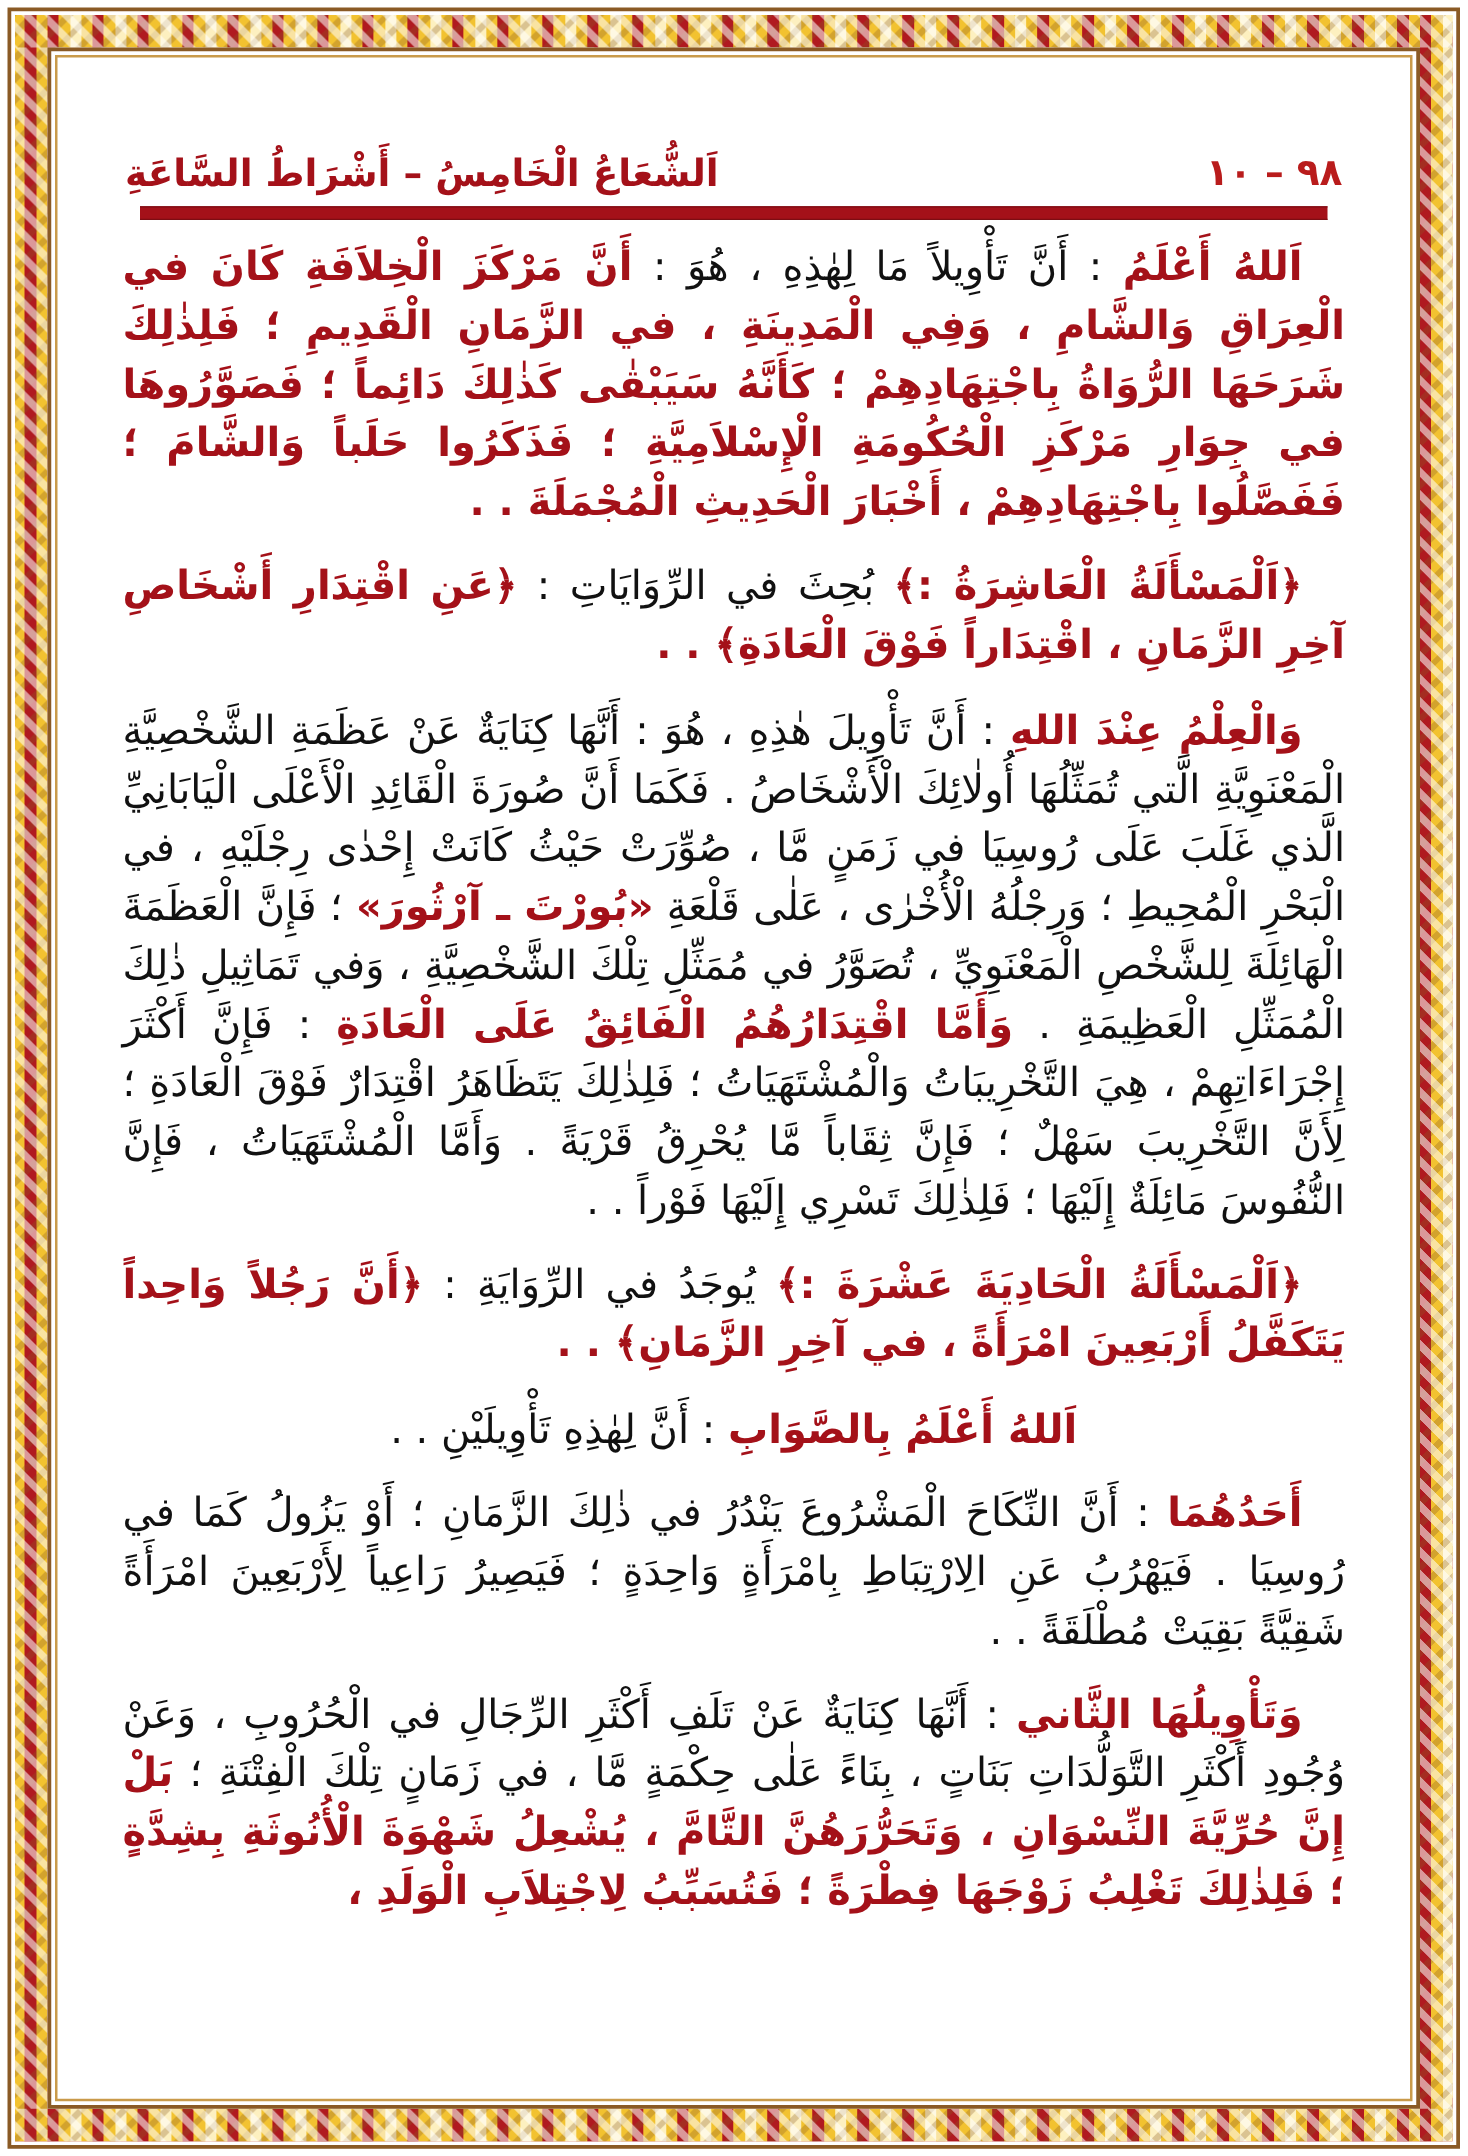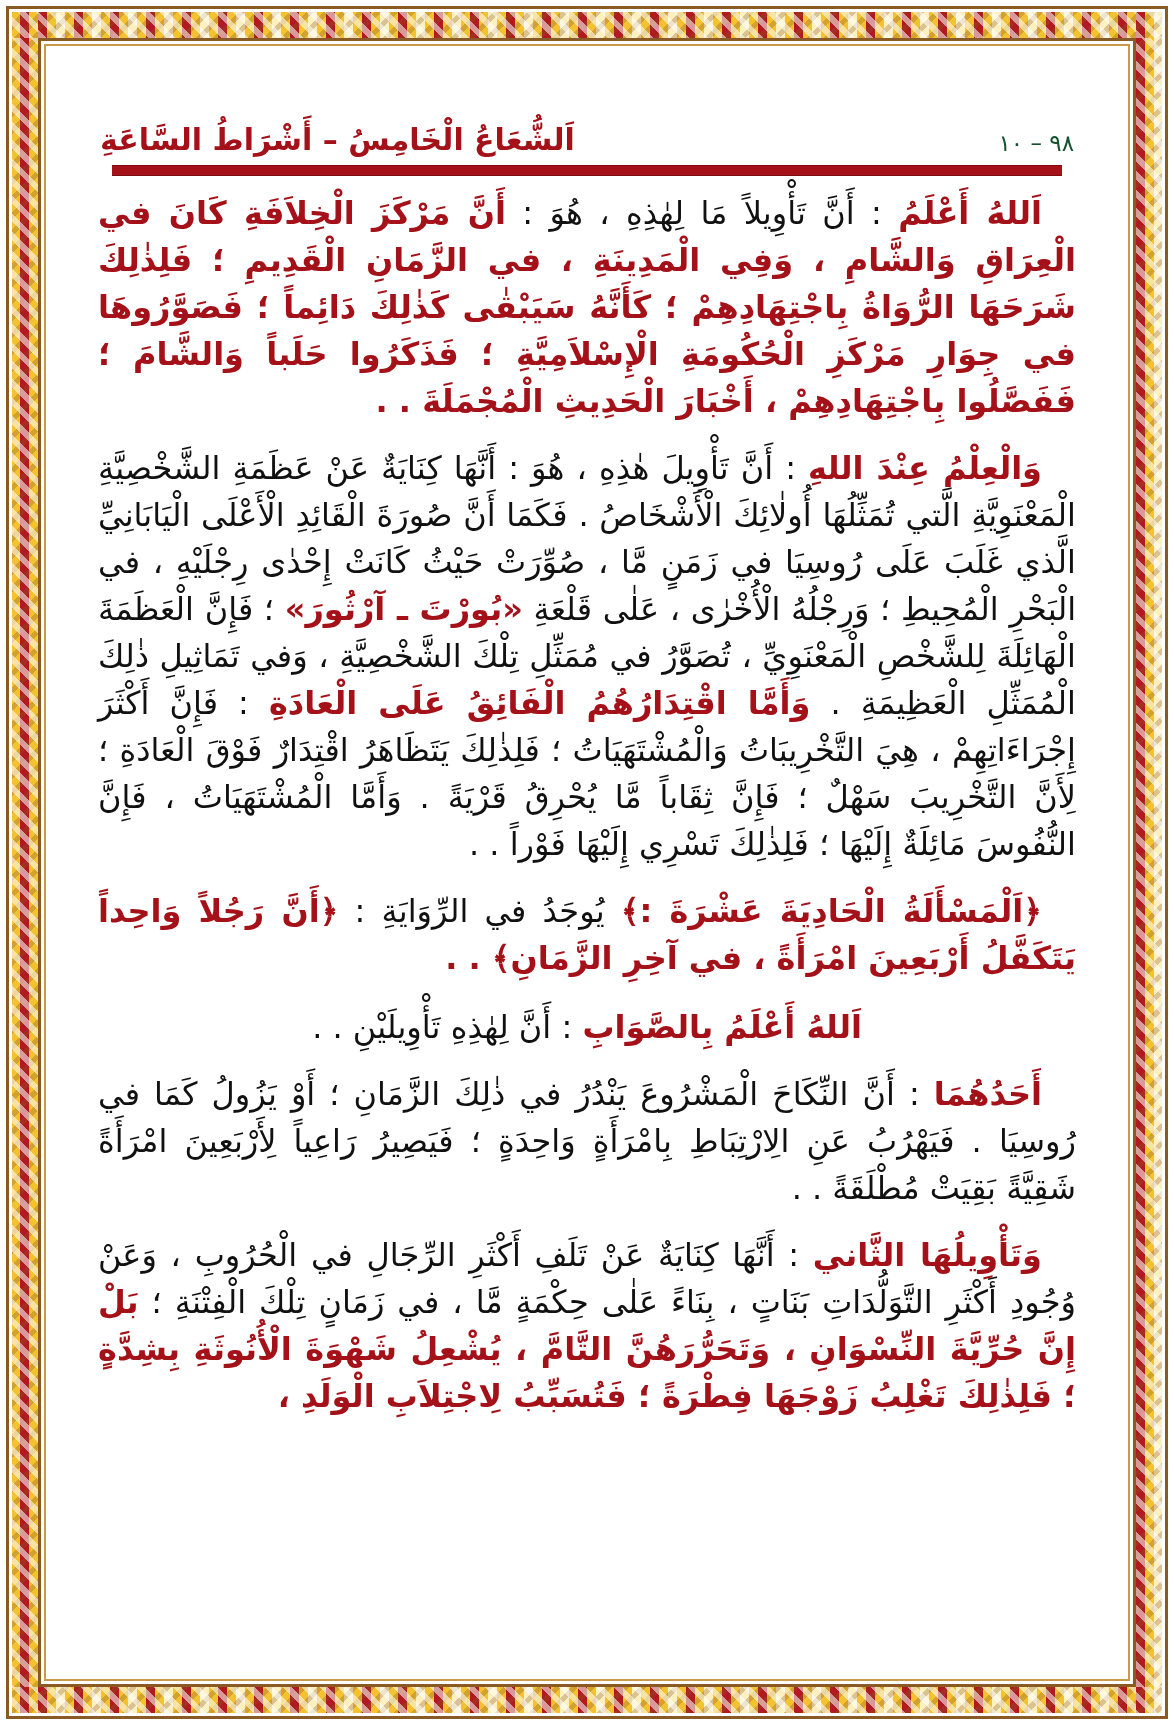--- a/index.html
+++ b/index.html
@@ -93,23 +93,23 @@
   .header-title{
     color:#a41119;
     font-size:30px;
     font-weight:bold;
     letter-spacing:0px;
     line-height:1.1;
     white-space:nowrap;
     margin-right:62px;
   }
   .header-page{
-    color:#14532d;
-    font-size:23px;
-    font-weight:normal;
+    color:#b91c1c;
+    font-size:30px;
+    font-weight:bold;
     white-space:nowrap;
     margin-left:6px;
     direction:rtl;
   }
   .header-rule{
     height:9px;
     background:#a41119;
     margin:9px 18px 0 18px;
     border-top:1px solid #7d0d13;
     border-bottom:1px solid #7d0d13;
@@ -159,20 +159,23 @@
             <div class="header-page">٩٨ – ١٠</div>
           </div>
           <div class="header-rule"></div>
 
           <div class="body">
 
             <p class="para">
               <span class="r">اَللهُ أَعْلَمُ</span><span class="k"> : أَنَّ تَأْوِيلاً مَا لِهٰذِهِ ، هُوَ : </span><span class="r">أَنَّ مَرْكَزَ الْخِلاَفَةِ كَانَ في الْعِرَاقِ وَالشَّامِ ، وَفِي الْمَدِينَةِ ، في الزَّمَانِ الْقَدِيمِ ؛ فَلِذٰلِكَ شَرَحَهَا الرُّوَاةُ بِاجْتِهَادِهِمْ ؛ كَأَنَّهُ سَيَبْقٰى كَذٰلِكَ دَائِماً ؛ فَصَوَّرُوهَا في جِوَارِ مَرْكَزِ الْحُكُومَةِ الْإِسْلاَمِيَّةِ ؛ فَذَكَرُوا حَلَباً وَالشَّامَ ؛ فَفَصَّلُوا بِاجْتِهَادِهِمْ ، أَخْبَارَ الْحَدِيثِ الْمُجْمَلَةَ . .</span>
             </p>
 
+            <p class="para heading-para">
+              <span class="r">﴿اَلْمَسْأَلَةُ الْعَاشِرَةُ :﴾</span><span class="k"> بُحِثَ في الرِّوَايَاتِ : </span><span class="r">﴿عَنِ اقْتِدَارِ أَشْخَاصِ آخِرِ الزَّمَانِ ، اقْتِدَاراً فَوْقَ الْعَادَةِ﴾ . .</span>
+            </p>
 
             <p class="para">
               <span class="r">وَالْعِلْمُ عِنْدَ اللهِ</span><span class="k"> : أَنَّ تَأْوِيلَ هٰذِهِ ، هُوَ : أَنَّهَا كِنَايَةٌ عَنْ عَظَمَةِ الشَّخْصِيَّةِ الْمَعْنَوِيَّةِ الَّتي تُمَثِّلُهَا أُولٰائِكَ الْأَشْخَاصُ . فَكَمَا أَنَّ صُورَةَ الْقَائِدِ الْأَعْلَى الْيَابَانِيِّ الَّذي غَلَبَ عَلَى رُوسِيَا في زَمَنٍ مَّا ، صُوِّرَتْ حَيْثُ كَانَتْ إِحْدٰى رِجْلَيْهِ ، في الْبَحْرِ الْمُحِيطِ ؛ وَرِجْلُهُ الْأُخْرٰى ، عَلٰى قَلْعَةِ </span><span class="r">«بُورْتَ ـ آرْثُورَ»</span><span class="k"> ؛ فَإِنَّ الْعَظَمَةَ الْهَائِلَةَ لِلشَّخْصِ الْمَعْنَوِيِّ ، تُصَوَّرُ في مُمَثِّلِ تِلْكَ الشَّخْصِيَّةِ ، وَفي تَمَاثِيلِ ذٰلِكَ الْمُمَثِّلِ الْعَظِيمَةِ . </span><span class="r">وَأَمَّا اقْتِدَارُهُمُ الْفَائِقُ عَلَى الْعَادَةِ</span><span class="k"> : فَإِنَّ أَكْثَرَ إِجْرَاءَاتِهِمْ ، هِيَ التَّخْرِيبَاتُ وَالْمُشْتَهَيَاتُ ؛ فَلِذٰلِكَ يَتَظَاهَرُ اقْتِدَارٌ فَوْقَ الْعَادَةِ ؛ لِأَنَّ التَّخْرِيبَ سَهْلٌ ؛ فَإِنَّ ثِقَاباً مَّا يُحْرِقُ قَرْيَةً . وَأَمَّا الْمُشْتَهَيَاتُ ، فَإِنَّ النُّفُوسَ مَائِلَةٌ إِلَيْهَا ؛ فَلِذٰلِكَ تَسْرِي إِلَيْهَا فَوْراً . .</span>
             </p>
 
             <p class="para heading-para">
               <span class="r">﴿اَلْمَسْأَلَةُ الْحَادِيَةَ عَشْرَةَ :﴾</span><span class="k"> يُوجَدُ في الرِّوَايَةِ : </span><span class="r">﴿أَنَّ رَجُلاً وَاحِداً يَتَكَفَّلُ أَرْبَعِينَ امْرَأَةً ، في آخِرِ الزَّمَانِ﴾ . .</span>
             </p>
 
             <p class="para centered">

